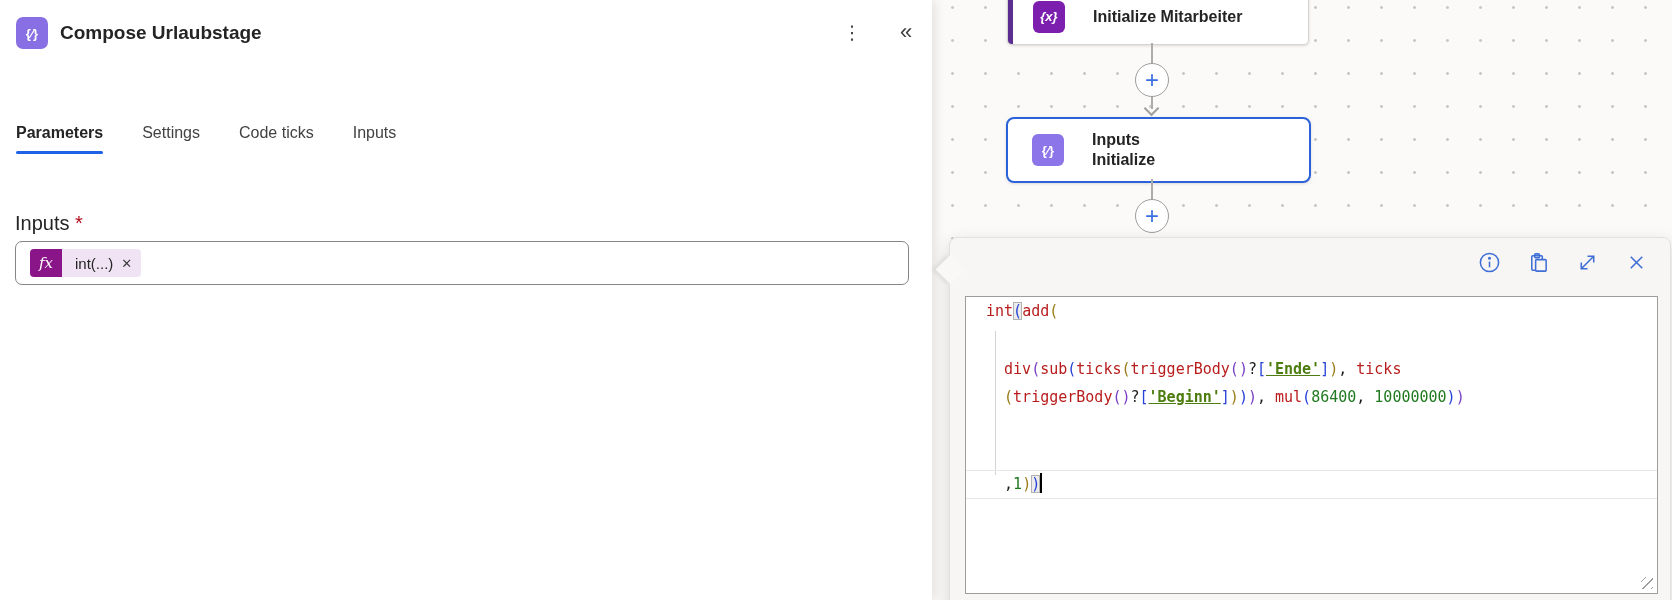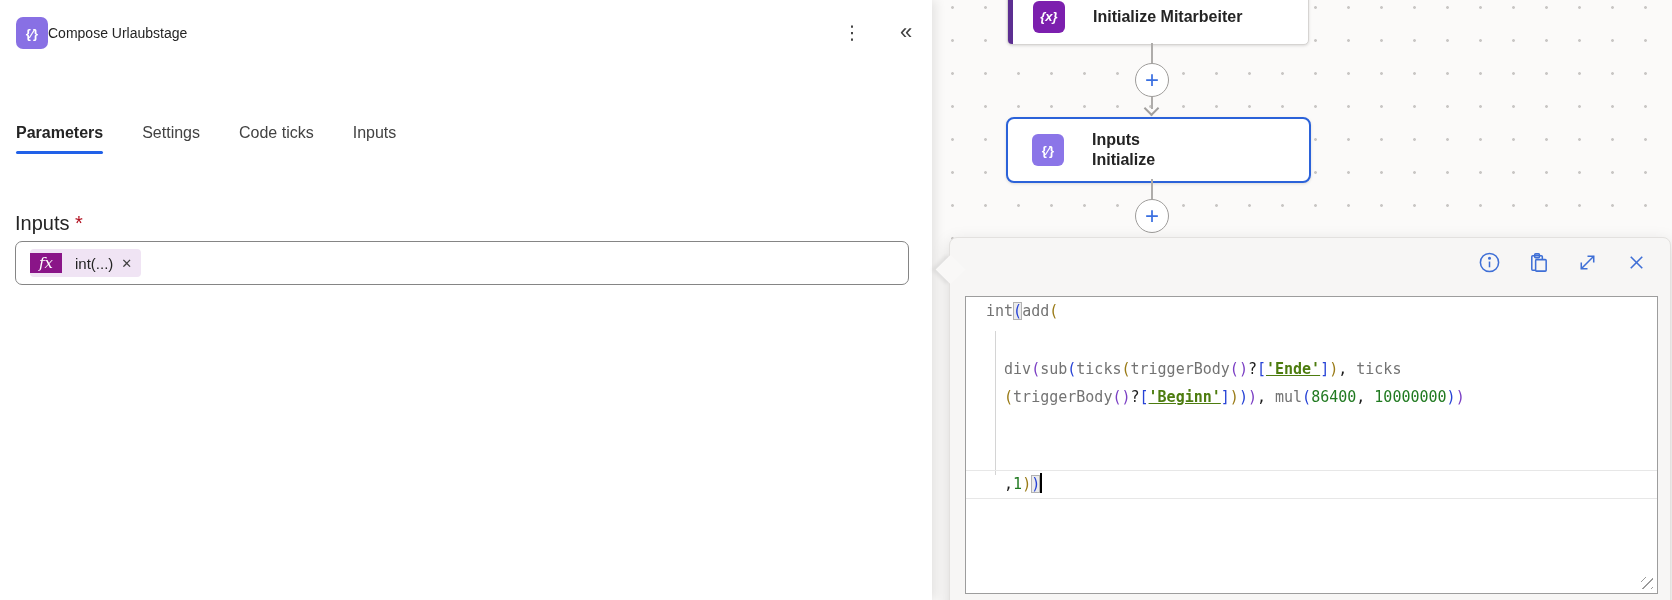--- a/index.html
+++ b/index.html
@@ -27,55 +27,55 @@
         justify-content:center;font-size:24px;font-weight:400;line-height:1;}
   .arrowhead{position:absolute;left:214px;width:9px;height:9px;border-right:2px solid #a19f9d;
         border-bottom:2px solid #a19f9d;transform:rotate(45deg);}
 
   
   .left-panel{position:absolute;left:0;top:0;width:932px;height:600px;background:#fff;z-index:2;
         box-shadow:4px 0 10px rgba(0,0,0,.09);}
   .lp-header{position:absolute;left:16px;top:17px;display:flex;align-items:center;}
   .lp-icon{width:32px;height:32px;border-radius:7px;background:#8870e4;color:#fff;display:flex;
         align-items:center;justify-content:center;font-size:13px;font-weight:bold;}
-  .lp-title{margin-left:0;font-size:14px;font-weight:400;}
+  .lp-title{margin-left:12px;font-size:19px;font-weight:700;}
   .kebab{position:absolute;left:840px;top:20px;width:24px;height:26px;font-size:19px;color:#424242;
         text-align:center;line-height:26px;cursor:pointer;}
   .collapse{position:absolute;left:892px;top:18px;width:28px;height:28px;font-size:22px;color:#424242;
         text-align:center;line-height:28px;cursor:pointer;}
   .tabs{position:absolute;left:16px;top:124px;display:flex;}
   .tab{font-size:16px;color:#424242;margin-right:39px;padding-bottom:12px;position:relative;cursor:pointer;}
   .tab.active{font-weight:700;color:#242424;}
   .tab.active::after{content:"";position:absolute;left:0;right:0;bottom:0;height:3px;border-radius:2px;
         background:#2161e8;}
   .inputs-label{position:absolute;left:15px;top:212px;font-size:20px;}
   .req{color:#b10e1e;}
   .input-box{position:absolute;left:15px;top:241px;width:894px;height:44px;border:1px solid #858585;
         border-radius:7px;box-sizing:border-box;display:flex;align-items:center;padding-left:14px;background:#fff;}
   .token-pill{display:flex;align-items:center;height:28px;border-radius:4px;overflow:hidden;background:#f0e4f4;}
-  .token-fx{width:32px;height:20px;background:#8a1588;color:#fff;display:flex;align-items:center;
+  .token-fx{width:32px;height:28px;background:#8a1588;color:#fff;display:flex;align-items:center;
         justify-content:center;font-family:"DejaVu Serif",serif;font-style:italic;font-size:15px;}
   .token-text{font-size:15px;padding:0 6px 0 13px;color:#242424;}
   .token-close{font-size:13px;color:#404040;padding:0 9px 0 2px;cursor:pointer;}
 
   
   .expr-panel{position:absolute;left:949px;top:237px;width:720px;height:375px;background:#f7f6f5;
         border:1px solid #e3e1df;border-radius:8px 8px 0 0;box-shadow:0 6px 18px rgba(0,0,0,.15);z-index:3;}
   .beak{position:absolute;left:-10px;top:21px;width:21px;height:21px;background:#f9f8f7;
         transform:rotate(45deg);box-shadow:-3px 3px 4px rgba(0,0,0,.07);}
   .expr-icons{position:absolute;right:22px;top:13px;display:flex;align-items:center;}
   .expr-icons .eicon{width:23px;height:23px;margin-left:26px;cursor:pointer;}
   .expr-icons svg{width:23px;height:23px;stroke:#3f6fd6;fill:none;stroke-width:1.6;}
   .code-box{position:absolute;left:15px;top:58px;width:693px;height:298px;background:#fff;
         border:1px solid #9d9d9d;box-sizing:border-box;overflow:hidden;
         font-family:"DejaVu Sans Mono",monospace;font-size:15px;}
   .code-line{position:relative;height:28.8px;line-height:28.8px;white-space:pre;padding-left:20px;}
   .code-line.current{border-top:1px solid #e7e7e7;border-bottom:1px solid #e7e7e7;height:26.8px;line-height:26.8px;}
   .indent-guide{position:absolute;left:29px;top:34px;width:1px;height:144px;background:#d4d4d4;}
-  .tok-fn{color:#737373;}
+  .tok-fn{color:#b91c1c;}
   .tok-pl{color:#1b1b1b;}
   .tok-str{color:#4d7c0f;font-weight:bold;text-decoration:underline;}
   .tok-num{color:#217a21;}
   .tok-b1{color:#2743d6;}
   .tok-b2{color:#9a7b17;}
   .tok-b3{color:#7b3fc4;}
   .tok-match{background:#ececec;box-shadow:inset 0 0 0 1px #b2b2b2;}
   .cursor{display:inline-block;width:2px;height:20px;background:#000;vertical-align:-4px;}
   .resize-handle{position:absolute;right:4px;bottom:4px;width:12px;height:12px;cursor:nwse-resize;
         background:repeating-linear-gradient(135deg,transparent 0 3px,#9b9b9b 3px 4px,transparent 4px 6px);}

